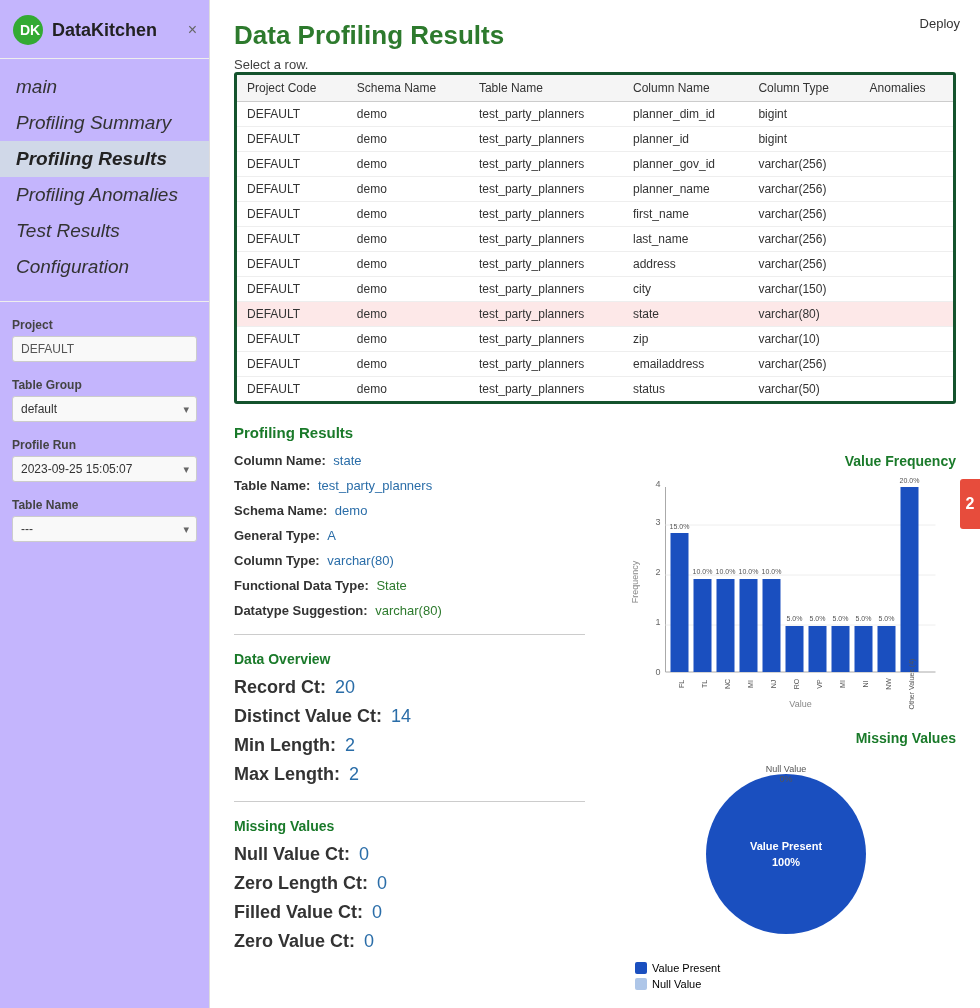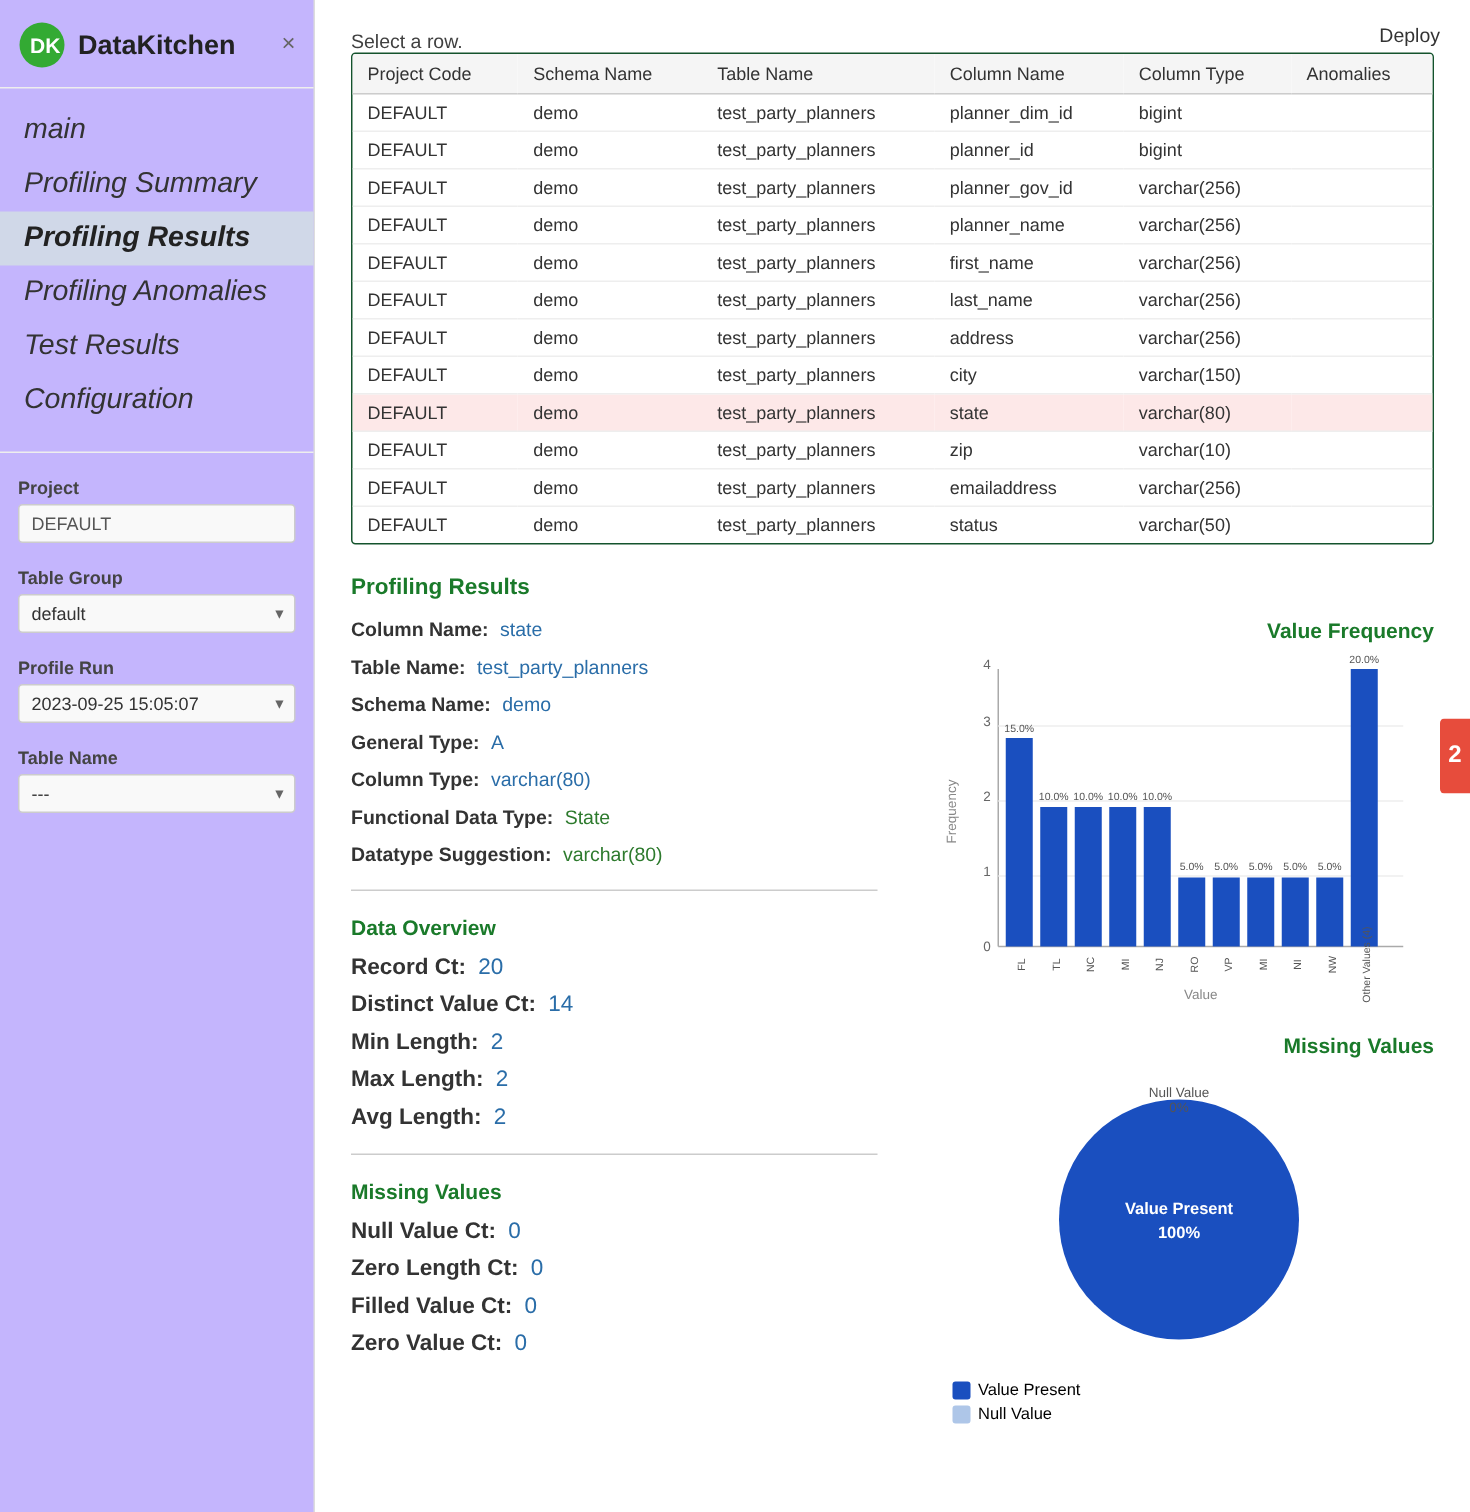--- a/index.html
+++ b/index.html
@@ -121,21 +121,21 @@
       margin-bottom: 6px;
     }
     .select-row-hint {
       color: #404040;
       font-size: 13px;
       cursor: pointer;
     }
 
     
     .data-table-wrap {
-      border: 1px solid #14532d;
+      border: 3px solid #14532d;
       border-radius: 3px;
       margin-bottom: 20px;
       overflow-x: auto;
       position: relative;
     }
     .data-table {
       width: 100%;
       border-collapse: collapse;
       font-size: 12px;
     }
@@ -192,21 +192,21 @@
       margin: 16px 0;
     }
 
     .data-overview-title {
       font-size: 14px;
       font-weight: bold;
       color: #1a7a2a;
       margin-bottom: 10px;
     }
     .data-row {
-      font-size: 15px;
+      font-size: 18px;
       margin-bottom: 8px;
     }
     .data-row-label { font-weight: bold; color: #333; display: inline; }
     .data-row-value { color: #2a6da8; display: inline; margin-left: 4px; }
 
     
     .chart-section {
       padding-left: 10px;
     }
     .chart-title {
@@ -314,20 +314,21 @@
         <option>---</option>
       </select>
       <span class="select-arrow">▾</span>
     </div>
   </div>
 </div>
 
 <div class="main-content">
   <div class="top-bar">Deploy</div>
 
+  <h1 class="page-title">Data Profiling Results</h1>
   <div class="select-row-hint">Select a row.</div>
 
   <div class="data-table-wrap">
     <table class="data-table">
       <thead>
         <tr>
           <th>Project Code</th>
           <th>Schema Name</th>
           <th>Table Name</th>
           <th>Column Name</th>
@@ -471,21 +472,20 @@
       </div>
 
       <hr class="section-divider">
 
       <div class="data-overview-title">Data Overview</div>
       <div id="data-overview-fields">
           <div class="data-row"><span class="data-row-label">Record Ct:</span><span class="data-row-value"> 20</span></div>
           <div class="data-row"><span class="data-row-label">Distinct Value Ct:</span><span class="data-row-value"> 14</span></div>
           <div class="data-row"><span class="data-row-label">Min Length:</span><span class="data-row-value"> 2</span></div>
           <div class="data-row"><span class="data-row-label">Max Length:</span><span class="data-row-value"> 2</span></div>
-          <div class="data-row"><span class="data-row-label">Avg Length:</span><span class="data-row-value"> 2</span></div>
         </div>
 
       <hr class="section-divider">
 
       <div class="missing-section-title">Missing Values</div>
       <div id="missing-values-fields">
           <div class="data-row"><span class="data-row-label">Null Value Ct:</span><span class="data-row-value"> 0</span></div>
           <div class="data-row"><span class="data-row-label">Zero Length Ct:</span><span class="data-row-value"> 0</span></div>
           <div class="data-row"><span class="data-row-label">Filled Value Ct:</span><span class="data-row-value"> 0</span></div>
           <div class="data-row"><span class="data-row-label">Zero Value Ct:</span><span class="data-row-value"> 0</span></div>

